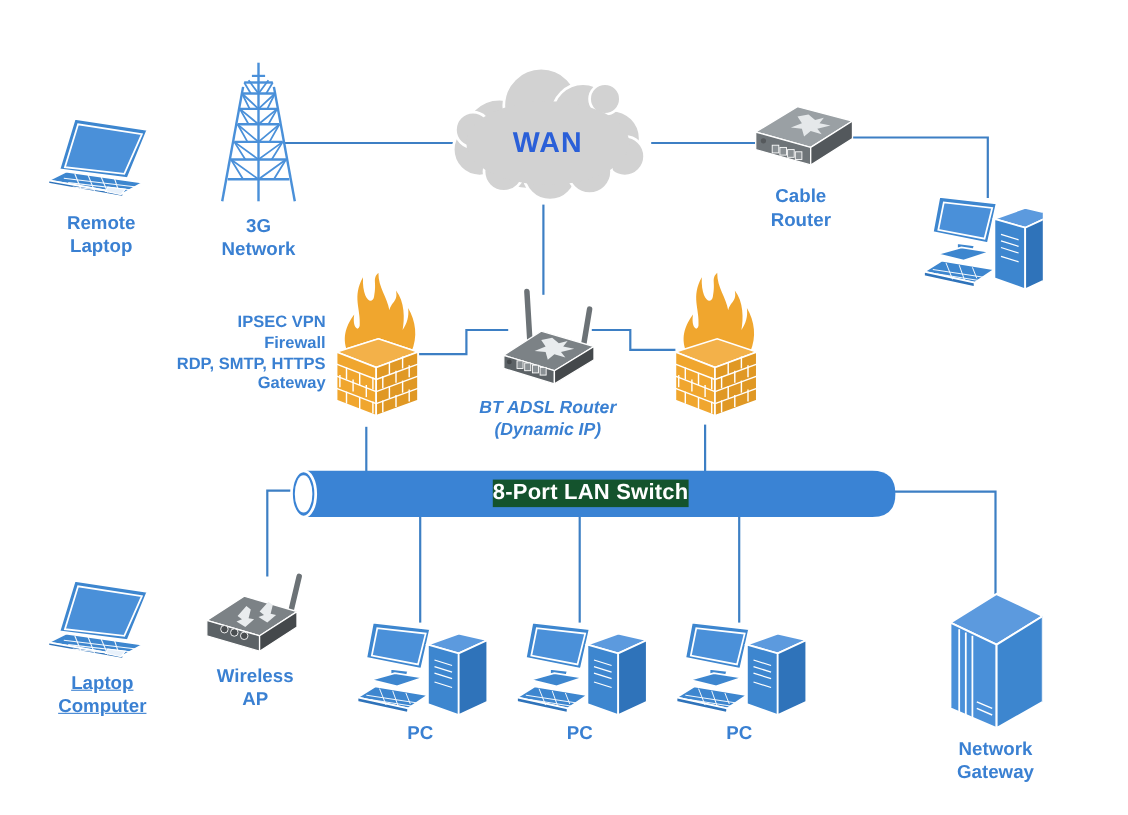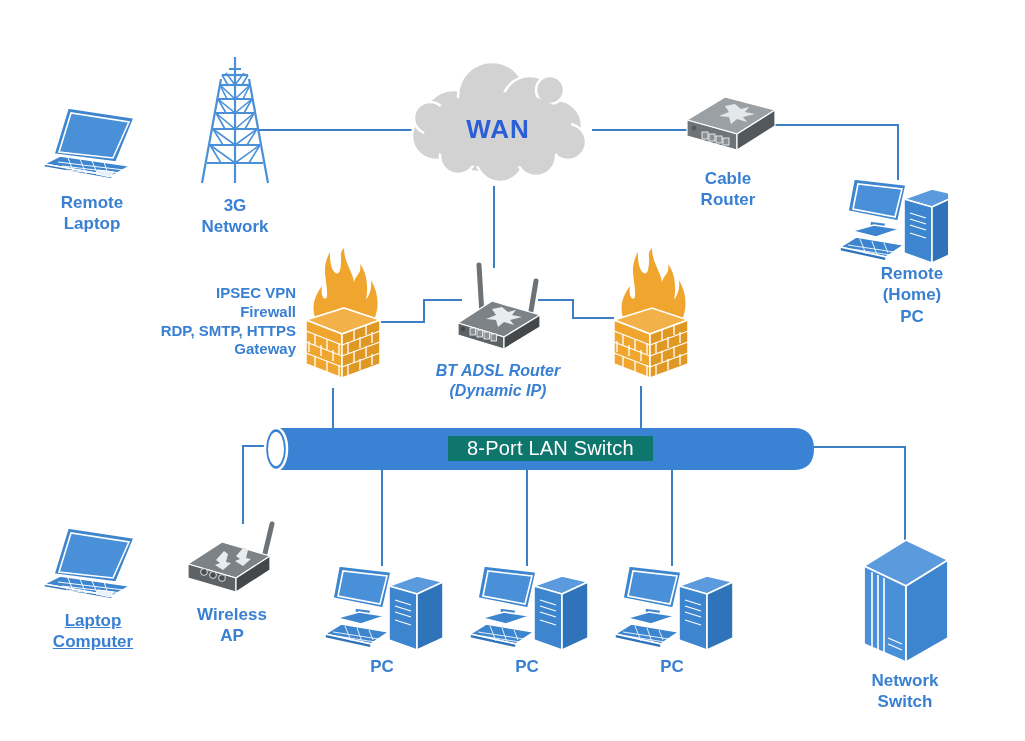--- a/index.html
+++ b/index.html
@@ -42,26 +42,26 @@
   .label-left {
     text-align: right;
   }
   .icon-svg {
     display: block;
     overflow: visible;
   }
   .switch-text {
     position: absolute;
     color: #ffffff;
-    font-weight: normal;
+    font-weight: bold;
     font-size: 20px;
     letter-spacing: 0.2px;
     font-family: "Liberation Sans", sans-serif;
-    background: #0f766e;
-    padding: 1px 19px;
+    background: #14532d;
+    padding: 1px 0;
     white-space: nowrap;
   }
   .wan-text {
     position: absolute;
     color: #2a5fd8;
     font-weight: bold;
     font-size: 26px;
     letter-spacing: 1px;
     font-family: "Liberation Sans", sans-serif;
     white-space: nowrap;
@@ -224,21 +224,20 @@
         <path d="M 64 24 L 92 32 L 92 88 L 64 78 Z" fill="#3d86cf"></path>
         <path d="M 92 32 L 118 20 L 118 76 L 92 88 Z" fill="#2f73ba"></path>
       </g>
       <g stroke="#ffffff" stroke-width="1.1" fill="none">
         <path d="M 70 38 L 86 43"></path>
         <path d="M 70 44 L 86 49"></path>
         <path d="M 70 50 L 86 55"></path>
         <path d="M 70 58 L 86 63"></path>
       </g>
     </svg>
-    <div class="node-label label-center" style="left:72px; top:88px; font-size:17px;">Remote (Home) PC</div>
   </div>
 
   <div class="node" style="left:296px; top:248px;">
     <svg class="icon-svg" width="90" height="142" viewBox="0 0 90 142">
       <path d="M 20 72 C 14 58 20 46 26 38 C 24 50 30 54 31 48 C 32 32 24 22 34 4
                C 33 24 42 30 44 22 C 47 8 42 6 48 0 C 48 14 56 22 58 34
                C 60 26 66 26 64 16 C 72 26 72 42 70 52 C 74 46 76 40 75 32
                C 82 44 84 58 78 72 Z" fill="#f0a62e"></path>
       <g stroke="#ffffff" stroke-width="1.5">
         <path d="M 10 72 L 48 60 L 84 72 L 46 86 Z" fill="#f5b githubcolor"></path>
@@ -510,16 +509,16 @@
       <g stroke="#ffffff" stroke-width="1.6" fill="none">
         <path d="M 14 34 L 14 112"></path>
         <path d="M 20 37 L 20 115"></path>
         <path d="M 26 40 L 26 118"></path>
       </g>
       <g stroke="#ffffff" stroke-width="1.3" fill="none">
         <path d="M 30 100 L 44 106"></path>
         <path d="M 30 106 L 44 112"></path>
       </g>
     </svg>
-    <div class="node-label label-center" style="left:47px; top:132px; font-size:17px;">Network Switch</div>
+    <div class="node-label label-center" style="left:47px; top:132px; font-size:17px;">Network Gateway</div>
   </div>
 
 </div>
 
 </body></html>

